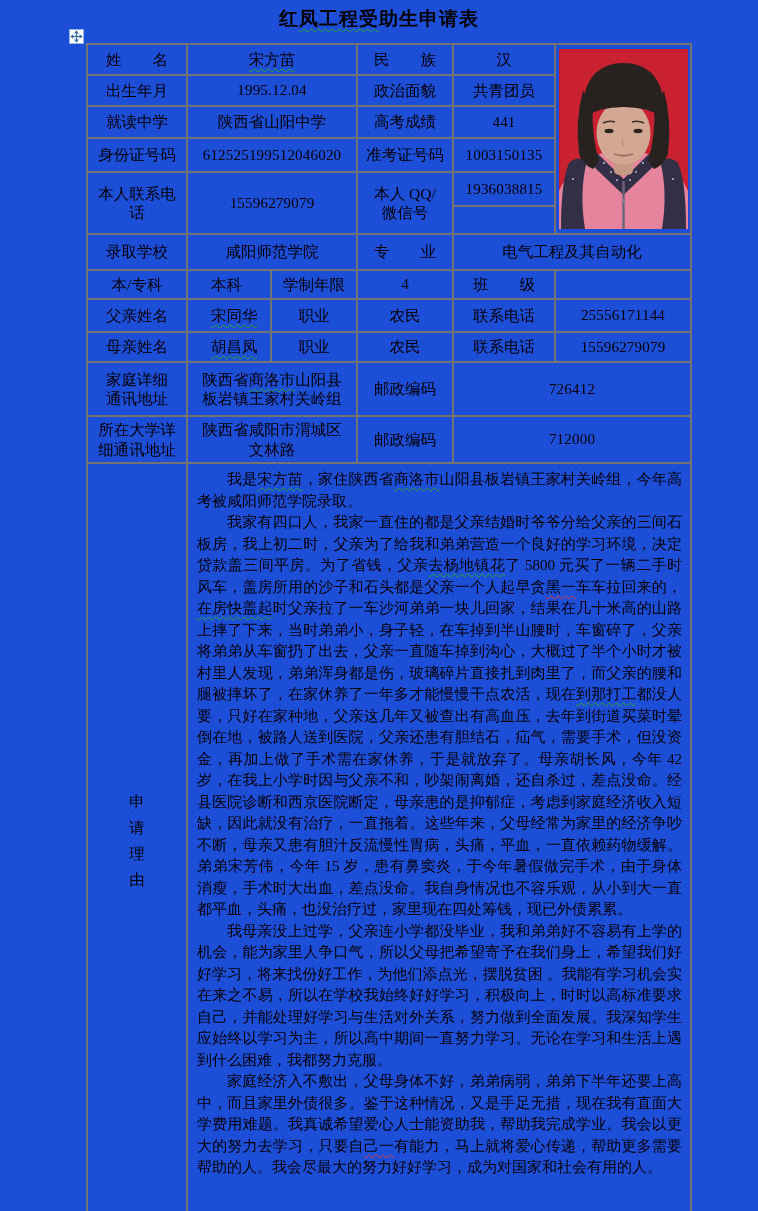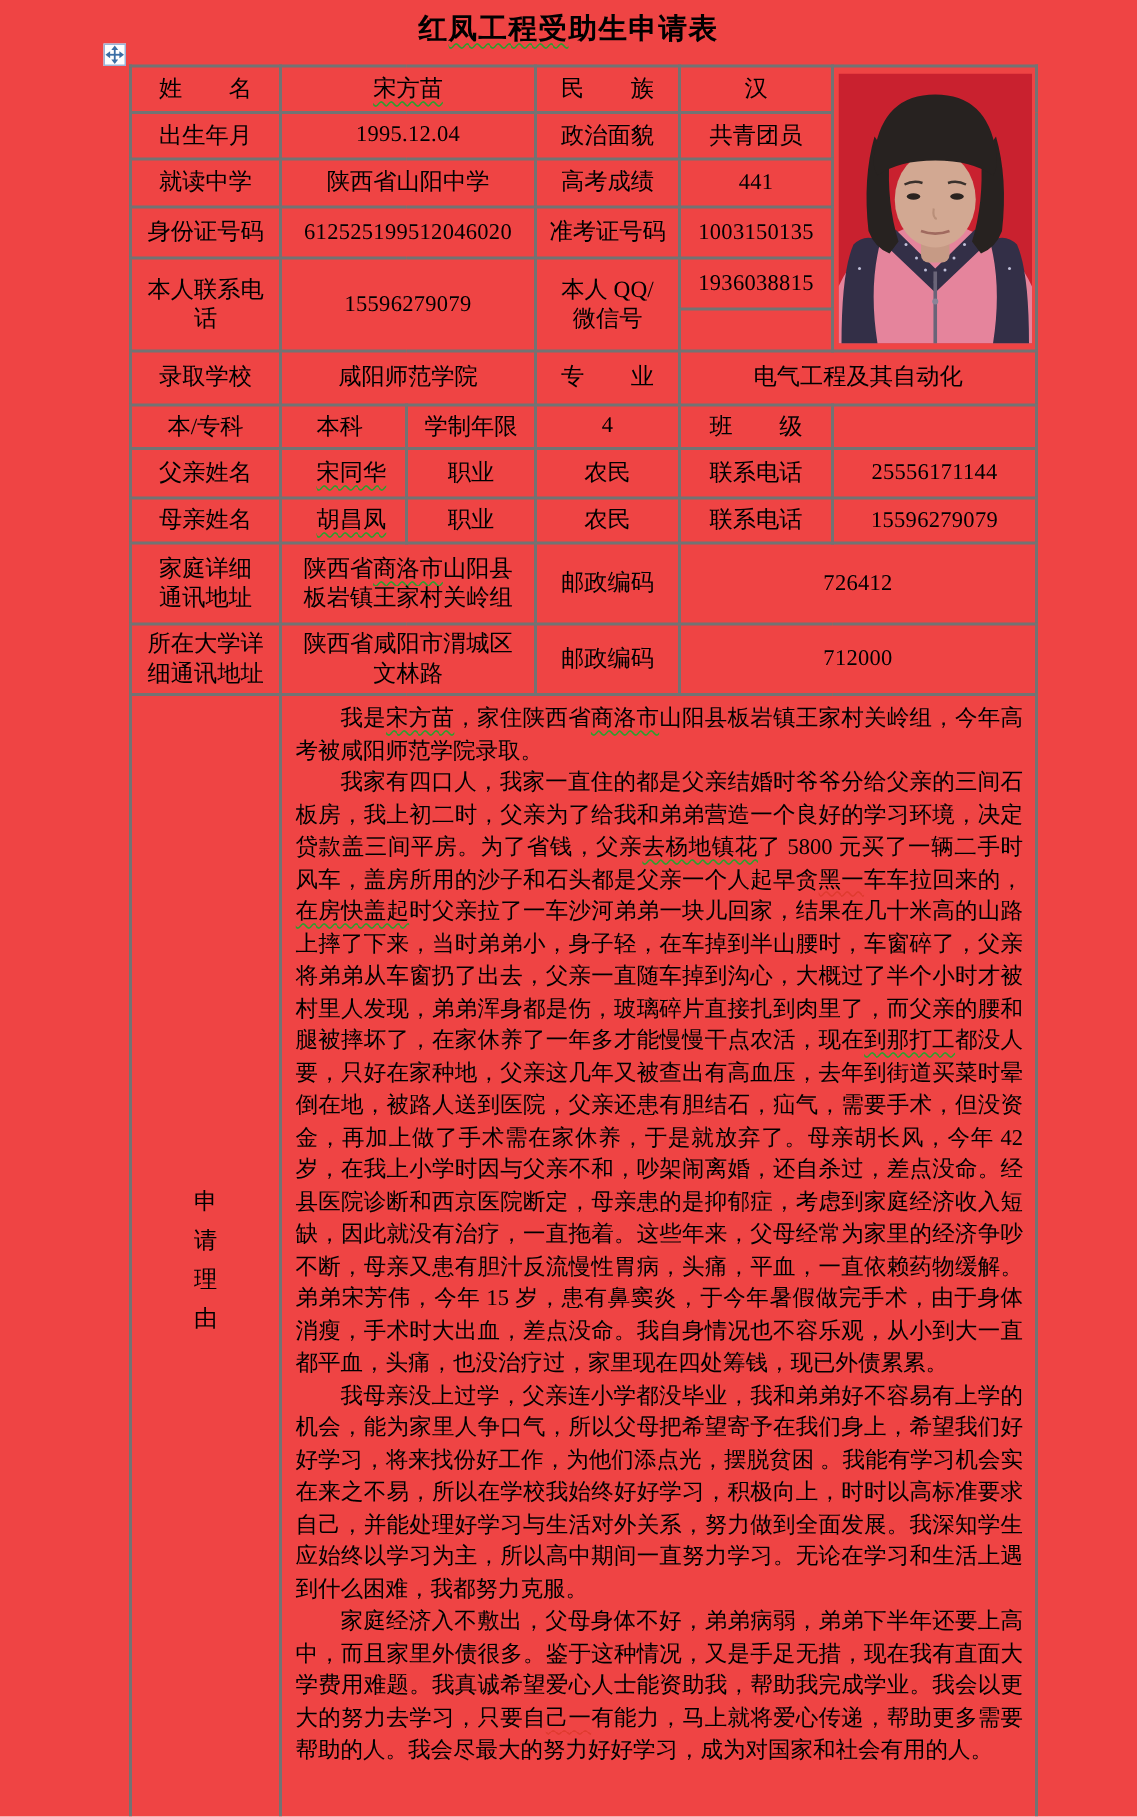--- a/index.html
+++ b/index.html
@@ -1,16 +1,16 @@
 <!DOCTYPE html>
 <html><head>
 <meta charset="utf-8">
 <style>
   html,body{margin:0;padding:0;background:#fff;}
-  .page{position:relative;width:758px;height:1211px;background:#ef4444;overflow:hidden;
+  .page{position:relative;width:758px;height:1211px;background:#1d4ed8;overflow:hidden;
         font-family:"Liberation Serif","DejaVu Serif",serif;color:#000;}
   .doc-title{position:absolute;top:6px;left:0;width:100%;text-align:center;
         font-size:19px;font-weight:bold;letter-spacing:1px;}
   .move-handle{position:absolute;left:69px;top:29px;width:13px;height:13px;
         border:1px solid #9ab5d9;background:#fdfdfd;display:flex;align-items:center;justify-content:center;}
   table.form{position:absolute;left:86px;top:43px;width:604px;border-collapse:collapse;table-layout:fixed;}
   td{border:2px solid #737373;text-align:center;vertical-align:middle;font-size:15.5px;
      line-height:1.25;padding:1px 3px;overflow:hidden;}
   .prelines{white-space:pre-line;}
   .al{text-align:left;padding-left:23px;}

